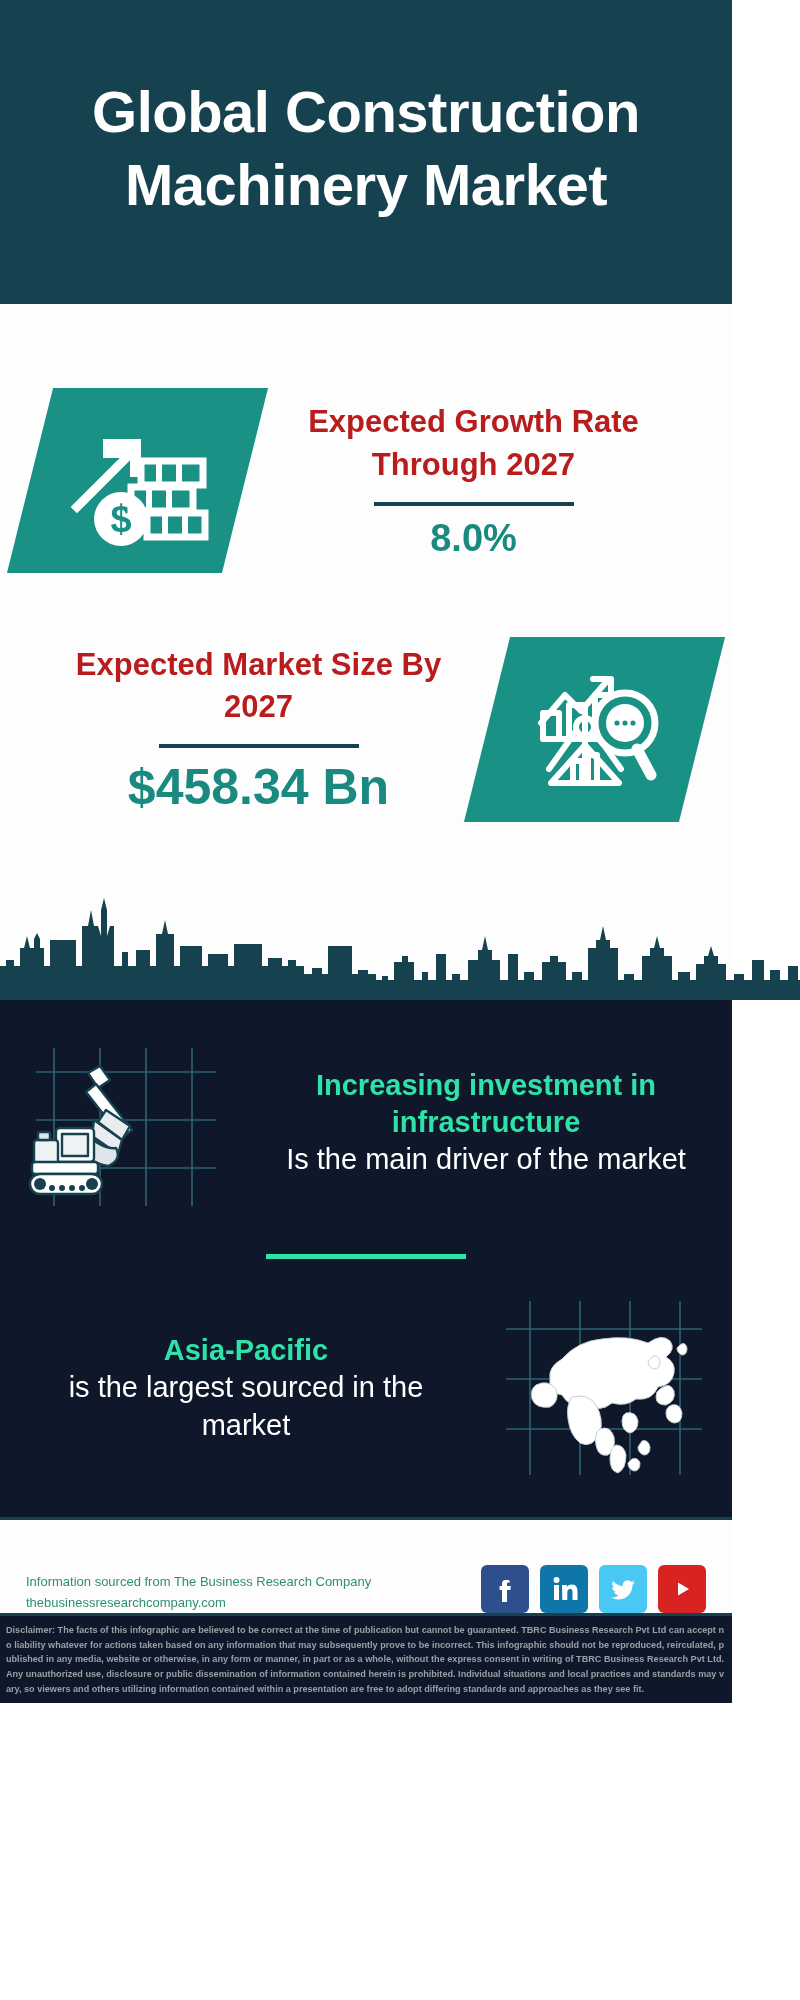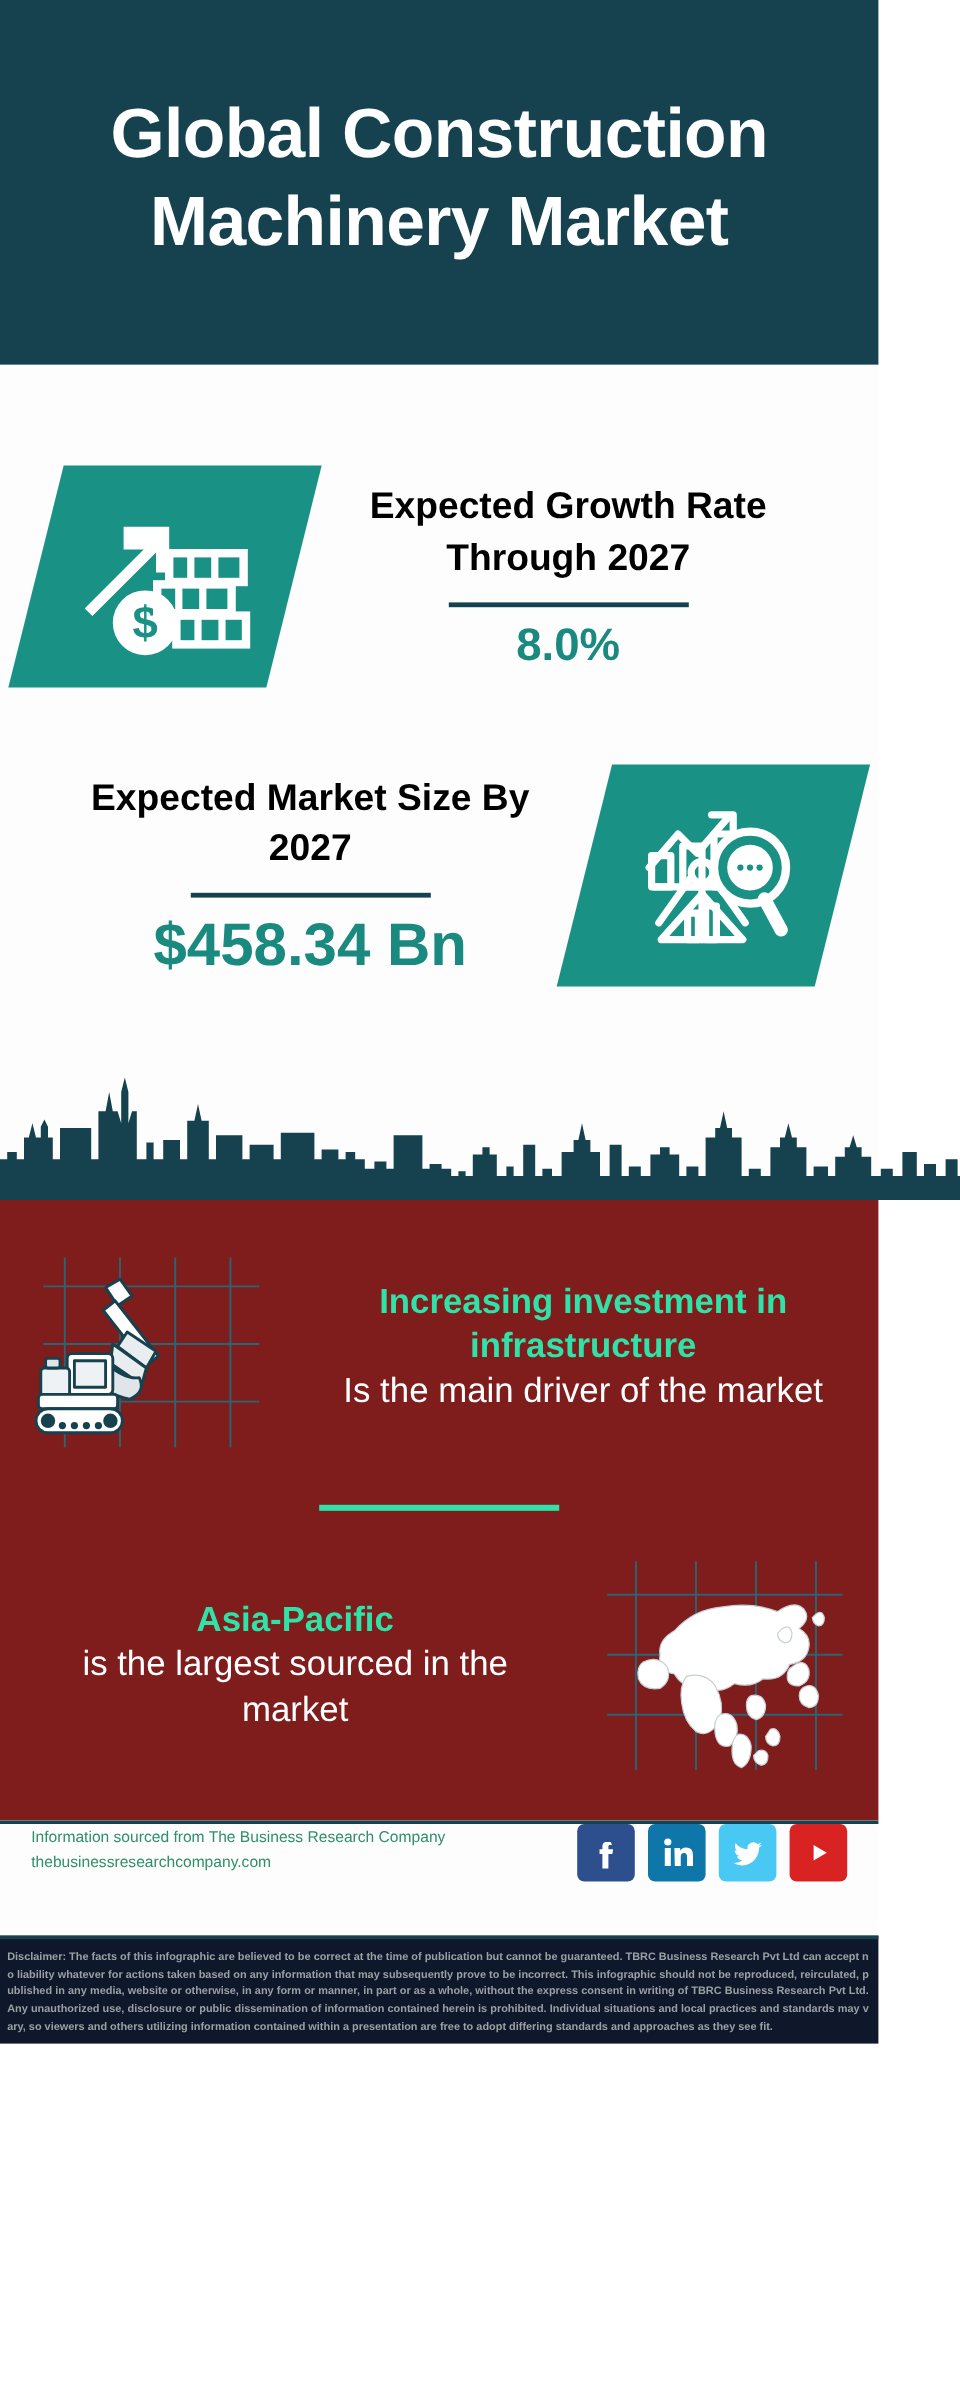--- a/index.html
+++ b/index.html
@@ -47,21 +47,21 @@
     background:#1a9185;
     transform:skewX(-14deg);
   }
   .badge .glyph {
     position:absolute; inset:0;
     display:flex; align-items:center; justify-content:center;
   }
 
   .stat-text { flex:1 1 auto; text-align:center; padding:0 8px; }
   .stat-label {
-    color:#000000;
+    color:#b91c1c;
     font-size:31px;
     font-weight:bold;
     line-height:1.36;
   }
   .stat-rule {
     width:200px; height:4px;
     background:#16424f;
     margin:16px auto 12px;
   }
   .stat-value {
@@ -74,21 +74,21 @@
 
   .gap-a { height:78px; }
   .gap-b { height:64px; }
 
   
   .skyline-wrap { position:relative; line-height:0; background:#fdfdfd; }
   .skyline-wrap svg { display:block; width:800px; height:112px; }
 
   
   .dark-body {
-    background:#7f1d1d;
+    background:#0f172a;
     padding:28px 0 34px;
   }
 
   .fact {
     display:flex; align-items:center;
     padding:0 26px;
     gap:10px;
   }
   .fact.reverse { flex-direction:row-reverse;justify-content:center; }
   .fact-art { flex:0 0 230px; height:190px; position:relative; }
@@ -110,21 +110,21 @@
   .fact-divider {
     width:200px; height:5px;
     background:#2fe3a8;
     margin:36px auto 34px;
   }
 
   
   .footer {
     background:#fdfdfd;
     height:96px;
-    display:flex; align-items:flex-start;
+    display:flex; align-items:flex-end;
     padding:0 26px;
     border-top:3px solid #16424f;
   }
   .footer-src { flex:1 1 auto; }
   .footer-src div {
     color:#2f8f6a;
     font-size:13px;
     line-height:1.62;
   }
   .socials { display:flex; gap:11px; flex:0 0 auto; }

